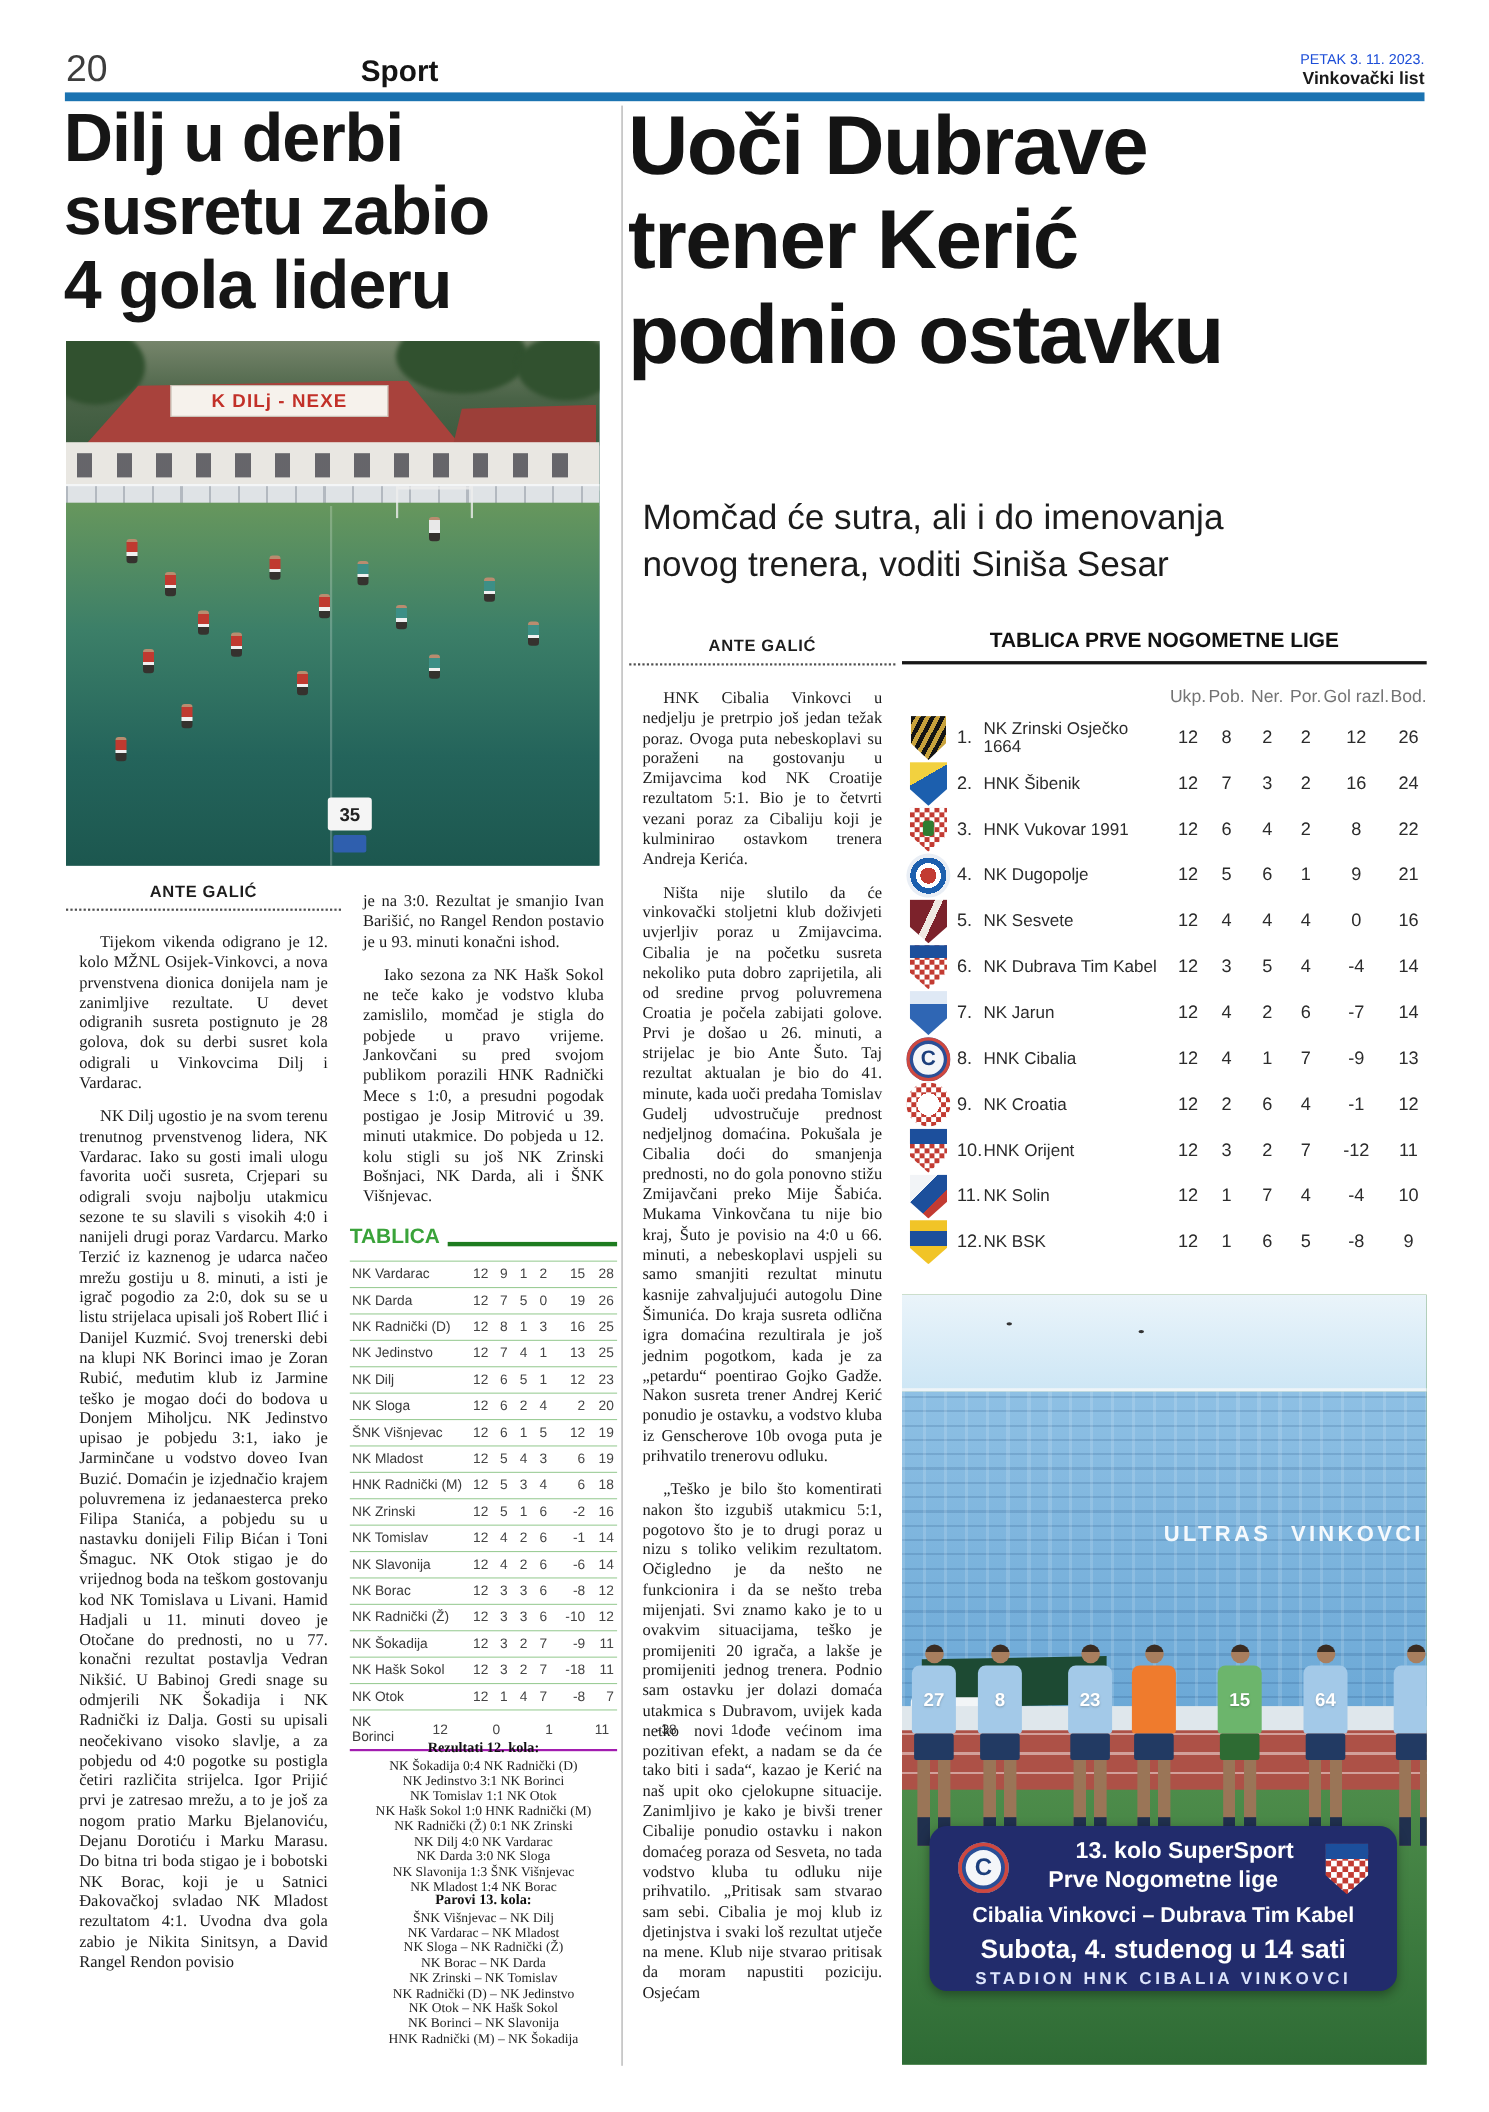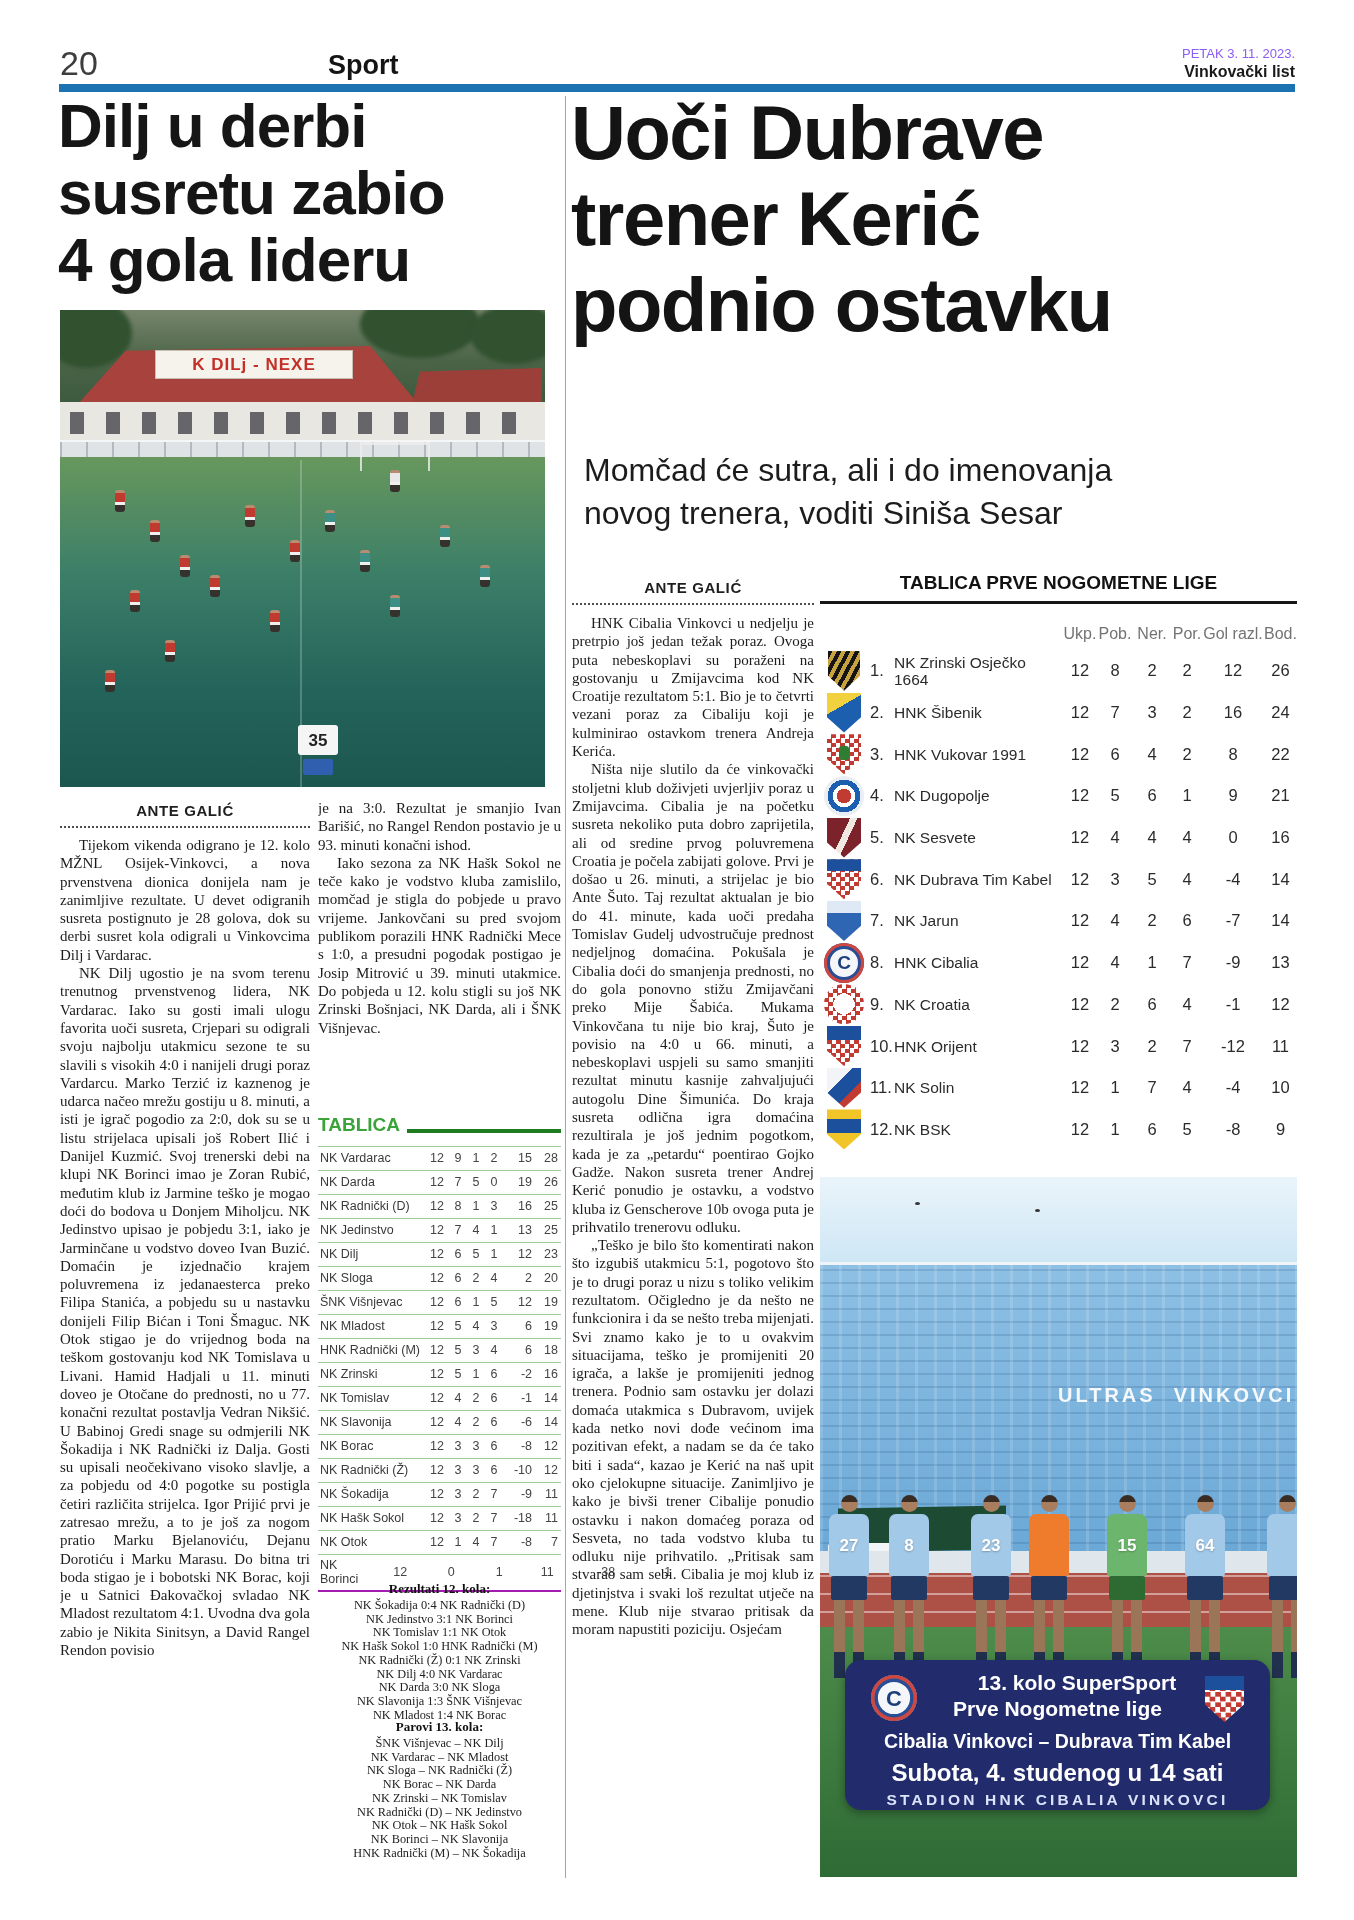--- a/index.html
+++ b/index.html
@@ -2,37 +2,37 @@
 <html lang="hr"><head>
 <meta charset="utf-8">
 <style>
   html,body{margin:0;padding:0;background:#888;}
   .page{position:relative;width:1354px;height:1920px;background:#ffffff;overflow:hidden;
         font-family:"Liberation Sans",sans-serif;color:#1d1d1d;margin:0 auto;}
   
   .pagenum{position:absolute;left:60px;top:46px;font:400 34px/34px "Liberation Sans",sans-serif;color:#3d3d3d;}
   .section{position:absolute;left:328px;top:52px;font:600 27px/27px "Liberation Sans",sans-serif;color:#141414;}
   .mast-right{position:absolute;right:59px;top:46px;text-align:right;}
-  .mast-date{font:400 13px/16px "Liberation Sans",sans-serif;color:#8b5cf6;}
+  .mast-date{font:400 13px/16px "Liberation Sans",sans-serif;color:#1d4ed8;}
   .mast-pub{font:700 16px/19px "Liberation Sans",sans-serif;color:#1a1a1a;}
   .blue-bar{position:absolute;left:59px;right:59px;top:84px;height:8px;background:#1b73b1;}
   .v-divider{position:absolute;left:565px;top:96px;width:1px;height:1782px;background:#55555588;}
   
   .l-title{position:absolute;left:58px;top:92px;width:430px;margin:0;
            font:700 62px/67px "Liberation Sans",sans-serif;letter-spacing:-1px;color:#161616;}
   .byline{position:absolute;text-align:center;font:700 15px/18px "Liberation Sans",sans-serif;
           letter-spacing:.6px;color:#1e1e1e;}
   .byline-left{left:60px;top:802px;width:250px;}
   .byline-right{left:572px;top:579px;width:242px;}
   .dots{position:absolute;height:0;border-top:2px dotted #4f4f4f;}
   .dots-left{left:60px;top:826px;width:250px;}
   .dots-right{left:572px;top:603px;width:242px;}
   .serifcol{position:absolute;overflow:hidden;font:400 15px/18.3px "Liberation Serif",serif;
             text-align:justify;color:#1c1c1c;hyphens:auto;}
-  .serifcol p{margin:0;text-indent:19px;}
+  .serifcol p{margin:12px;text-indent:19px;}
   .col1{left:60px;top:836px;width:250px;height:1046px;}
   .col2{left:318px;top:799px;width:243px;height:312px;}
   .col2 p:first-child{text-indent:0;}
   .col3{left:572px;top:614px;width:242px;height:1266px;}
   
   .st-head{position:absolute;left:318px;top:1114px;width:243px;display:flex;align-items:flex-end;gap:7px;}
   .st-title{font:700 19px/22px "Liberation Sans",sans-serif;color:#3aa33a;}
   .st-rule{flex:1;height:4px;background:#1e7c20;margin-bottom:3px;}
   .st-rows{position:absolute;left:318px;top:1146px;width:243px;}
   .st-row{display:grid;grid-template-columns:1fr 24px 18px 18px 18px 32px 26px;align-items:center;

